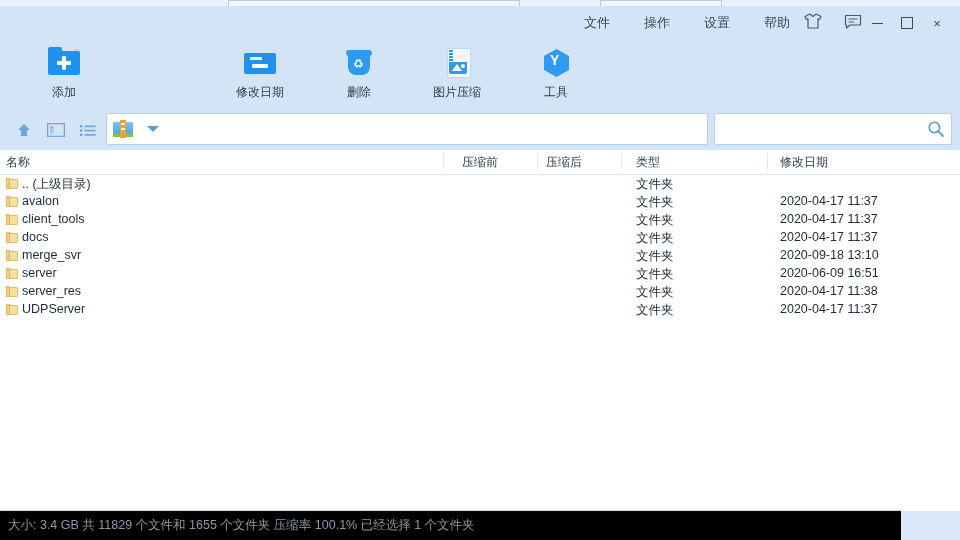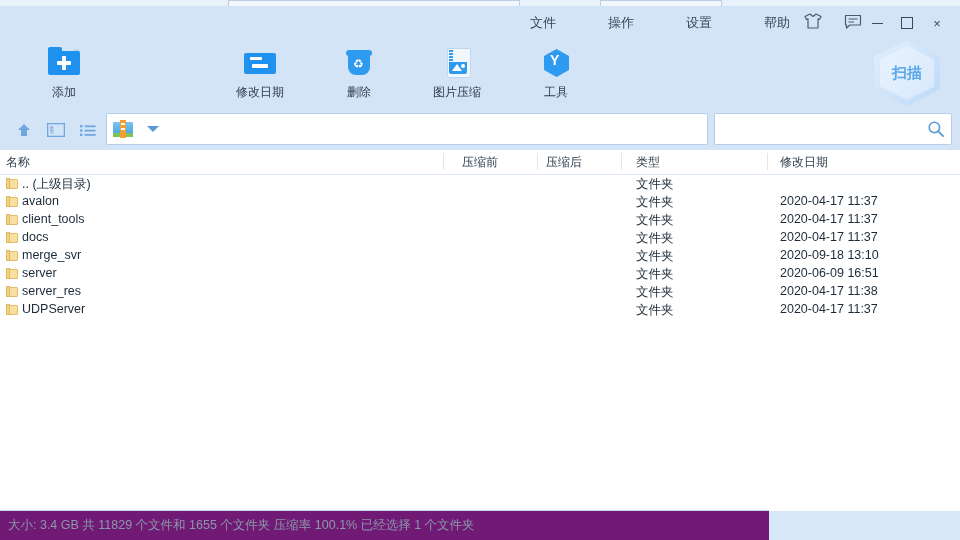--- a/index.html
+++ b/index.html
@@ -62,21 +62,21 @@
   }
   .zip-icon .stripe::after {
     content: ""; position: absolute; left: 1px; top: 8px; width: 4px; height: 2px; background: #ffffff;
   }
   .title-text {
     font-size: 14px; color: #2f3f50; white-space: nowrap;
   }
 
   .menu {
     position: absolute; right: 170px; top: 8px;
-    display: flex; gap: 52px;
+    display: flex; gap: 34px;
   }
   .menu-item {
     font-size: 13px; color: #34485e; cursor: default; white-space: nowrap;
   }
 
   .titlebar-icons {
     position: absolute; right: 98px; top: 7px;
     display: flex; gap: 22px; align-items: center;
   }
   .ti-svg { display: block; }
@@ -251,22 +251,22 @@
     position: absolute; left: 0; top: 1px; width: 12px; height: 10px;
     background: #f6dfa0; border: 1px solid #e3bf6a; box-sizing: border-box; border-radius: 1px;
   }
   .fi .f-front {
     position: absolute; left: 0; top: 0px; width: 4px; height: 11px;
     background: #f3d284; border: 1px solid #dfb95f; box-sizing: border-box;
   }
 
   
   .statusbar {
-    position: absolute; bottom: 0; left: 0; width: 769px; height: 29px;
-    background: #701a75; border-top: 1px solid #cfdced;
+    position: absolute; bottom: 0; left: 0; width: 901px; height: 29px;
+    background: #000000; border-top: 1px solid #cfdced;
     display: flex; align-items: center;
   }
   .statustext {
     margin-left: 8px; font-size: 12.5px; color: #8a99a8; white-space: nowrap;
   }
 </style>
 </head>
 <body>
 
 <div id="app">
@@ -361,25 +361,20 @@
     <div class="tool" style="left:512px;">
       <span class="ticon">
         <span class="hexy-shadow"></span>
           <span class="hexy"></span>
           <span class="yglyph">Y</span>
       </span>
       <span class="tool-label">工具</span>
     </div>
   </div>
 
-  <div class="scan">
-    <span class="hx"></span>
-      <span class="hx-in"></span>
-    <span class="lbl">扫描</span>
-  </div>
 
   <div class="addrrow">
     <span class="navbtn" style="left:12px;">
       <svg width="16" height="16" viewBox="0 0 16 16">
         <path d="M8 2 L14 8 H11 V14 H5 V8 H2 Z" fill="#6fa8e0"></path>
       </svg>
     </span>
     <span class="navbtn" style="left:44px;">
       <svg width="18" height="14" viewBox="0 0 18 14">
         <rect x="0.6" y="0.6" width="16.8" height="12.8" fill="none" stroke="#6fa8e0" stroke-width="1.4"></rect>

